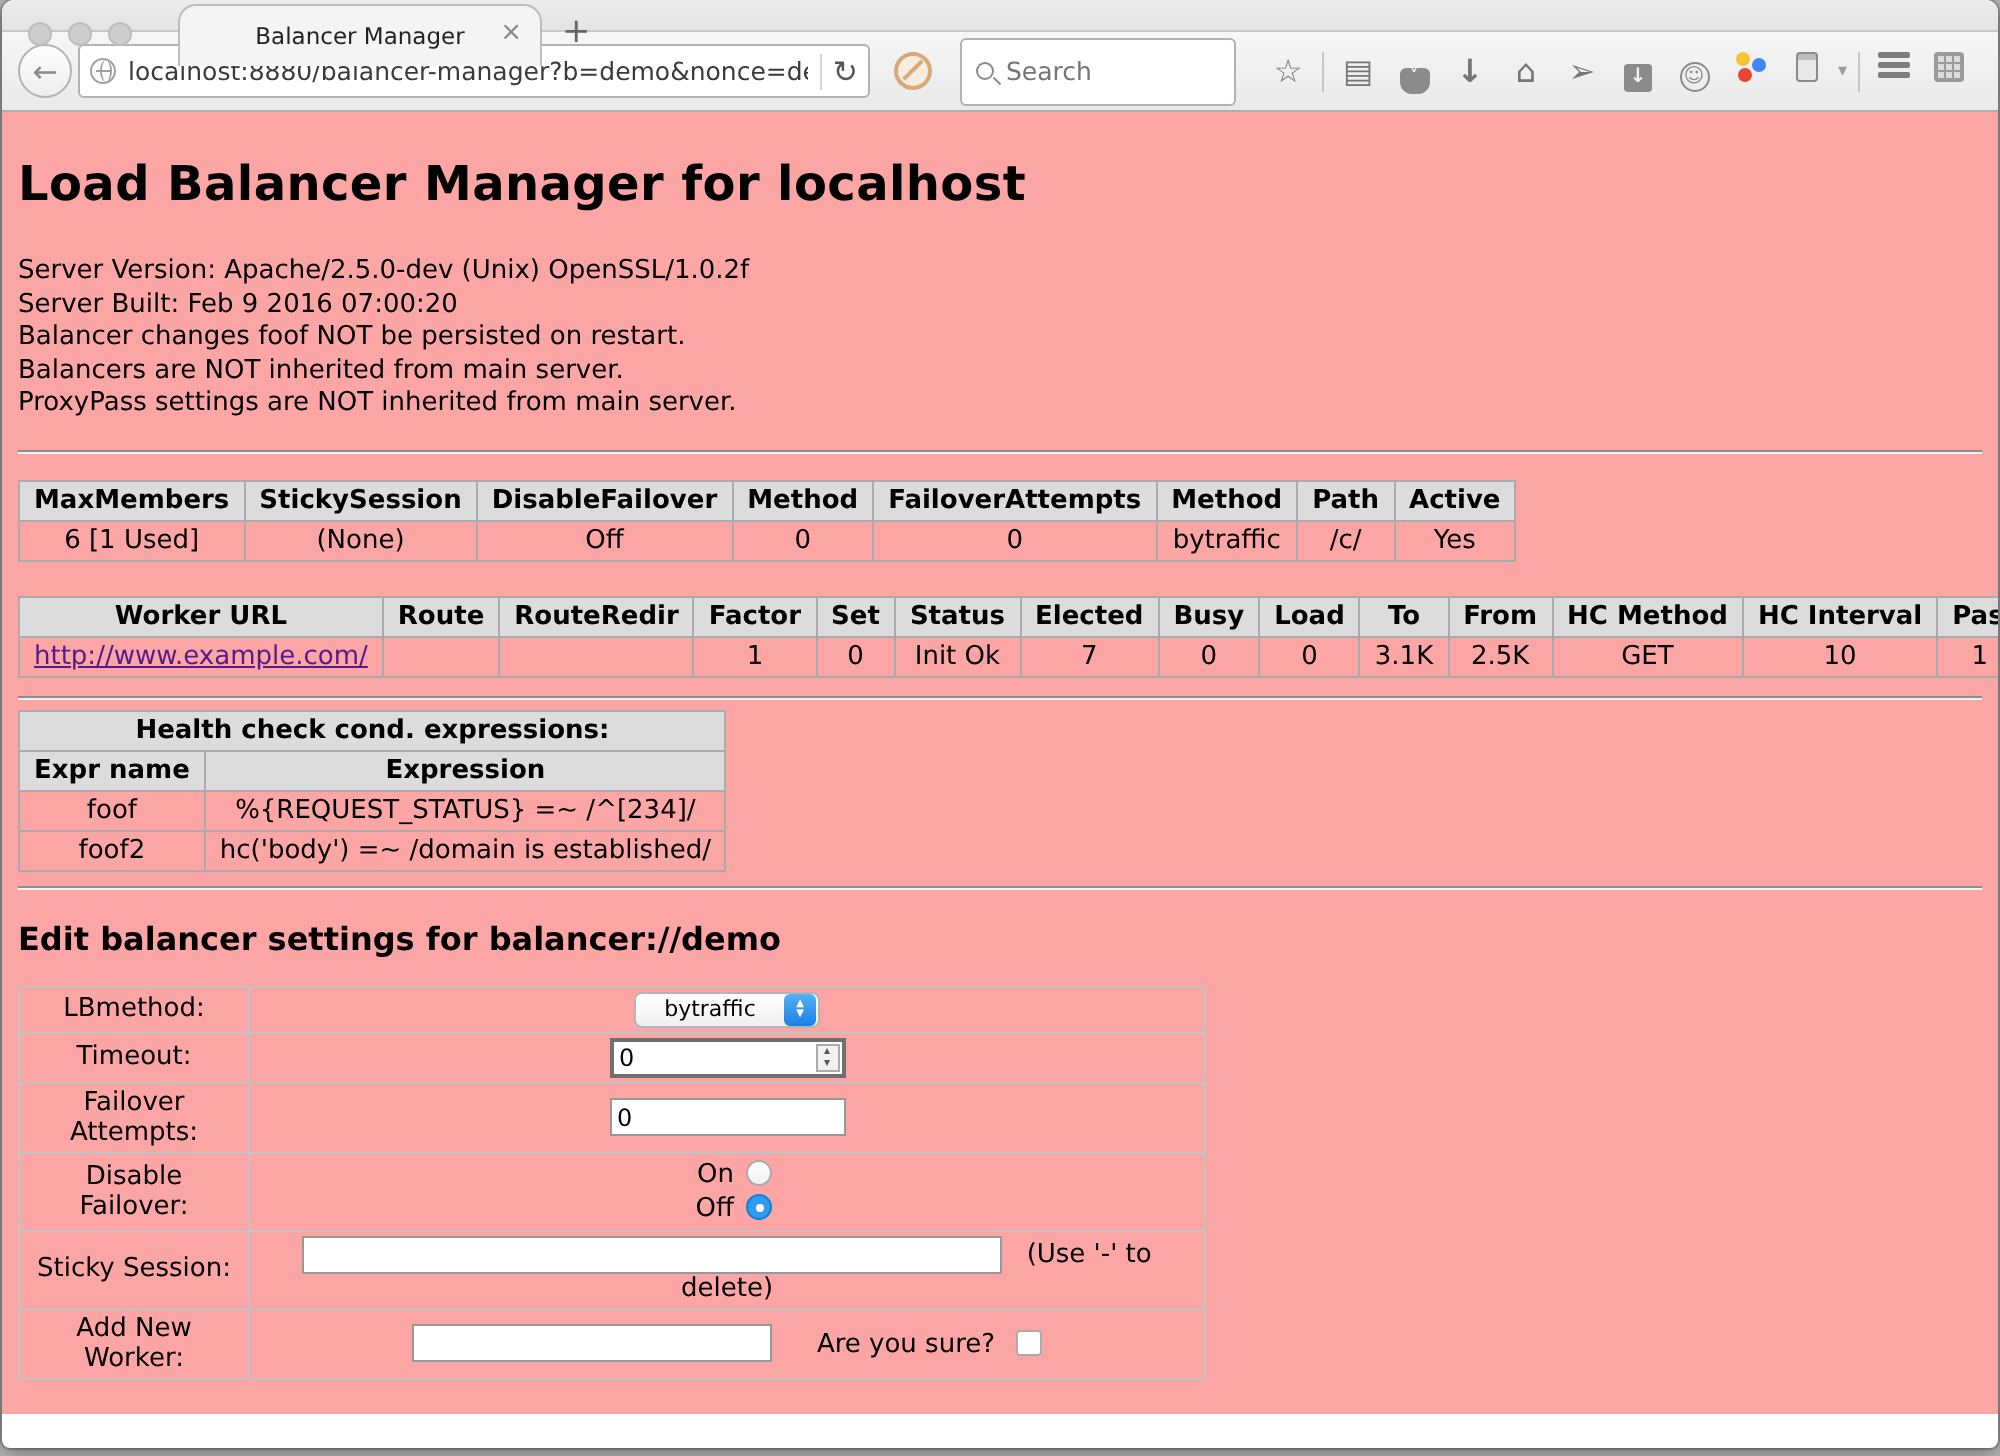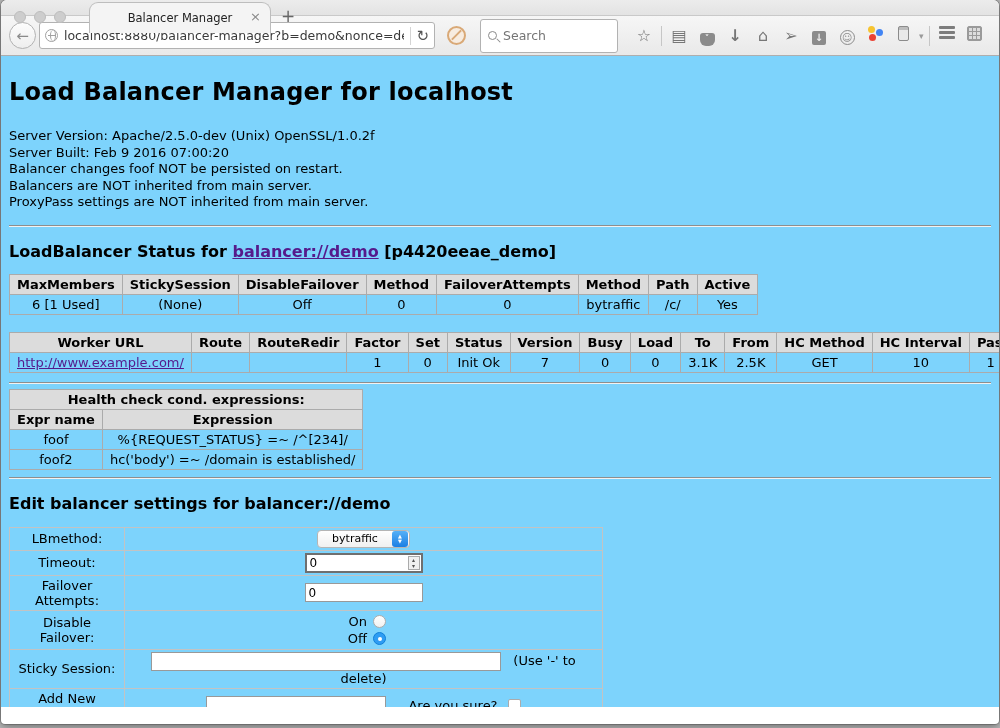--- a/index.html
+++ b/index.html
@@ -64,21 +64,21 @@
              background:linear-gradient(#bdbdbd 0 3px,#e9e9e9 3px); }
   .caret { font-size:9px; color:#9a9a9a; padding:0 2px; }
   .burger { display:inline-block; width:16px; }
   .burger i { display:block; height:3px; background:#7d7d7d; margin:2px 0; border-radius:1px; }
   .gridic { display:inline-block; width:15px; height:15px; border:1px solid #9a9a9a; border-radius:2px;
             background:
              linear-gradient(#9a9a9a 1px,transparent 1px) 0 0/100% 4px,
              linear-gradient(90deg,#9a9a9a 1px,transparent 1px) 0 0/4px 100%, #dcdcdc; }
 
   
-  .content { background:#7dd3fc; height:651px; padding:12px 8px 0; color:#000; overflow:hidden; }
+  .content { background:#fca5a5; height:651px; padding:12px 8px 0; color:#000; overflow:hidden; }
   h1.pagetitle { font-size:24px; font-weight:bold; margin:10px 0 0; letter-spacing:.2px; }
   .infolines { margin-top:22px; font-size:13px; line-height:16.5px; }
   hr.rule { border:0; border-top:1px solid #8e8e8e; border-bottom:1px solid #f2f2f2; height:0; }
   .hr1 { margin-top:14px; } .hr2 { margin-top:9px; } .hr3 { margin-top:7px; }
   .sectionhead { font-size:16px; font-weight:bold; margin-top:15px; }
   a.vlink { color:#551a8b; text-decoration:underline; font-weight:bold; }
   a.cell-link { color:#551a8b; text-decoration:underline; font-weight:normal; }
 
   table.data { border-collapse:collapse; font-size:13px; margin-top:13px; border:1px solid #828282; }
   table.data th, table.data td { border:1px solid #ababab; padding:2px 7px; text-align:center; white-space:nowrap; }
@@ -174,23 +174,20 @@
     <div class="infolines">
       <div>Server Version: Apache/2.5.0-dev (Unix) OpenSSL/1.0.2f</div>
       <div>Server Built: Feb 9 2016 07:00:20</div>
       <div>Balancer changes foof NOT be persisted on restart.</div>
       <div>Balancers are NOT inherited from main server.</div>
       <div>ProxyPass settings are NOT inherited from main server.</div>
     </div>
 
     <hr class="rule hr1">
 
-    <div class="sectionhead">
-      <span>LoadBalancer Status for </span><a class="vlink" href="#">balancer://demo</a><span> [p4420eeae_demo]</span>
-    </div>
 
     <table class="data">
       <tbody>
           <tr>
         <th>MaxMembers</th>
         <th>StickySession</th>
         <th>DisableFailover</th>
         <th>Method</th>
         <th>FailoverAttempts</th>
         <th>Method</th>
@@ -212,21 +209,21 @@
 
     <table class="data" style="margin-top:17px">
       <tbody>
           <tr>
         <th>Worker URL</th>
         <th>Route</th>
         <th>RouteRedir</th>
         <th>Factor</th>
         <th>Set</th>
         <th>Status</th>
-        <th>Version</th>
+        <th>Elected</th>
         <th>Busy</th>
         <th>Load</th>
         <th>To</th>
         <th>From</th>
         <th>HC Method</th>
         <th>HC Interval</th>
         <th>Passes</th>
 
       </tr>
       <tr>

